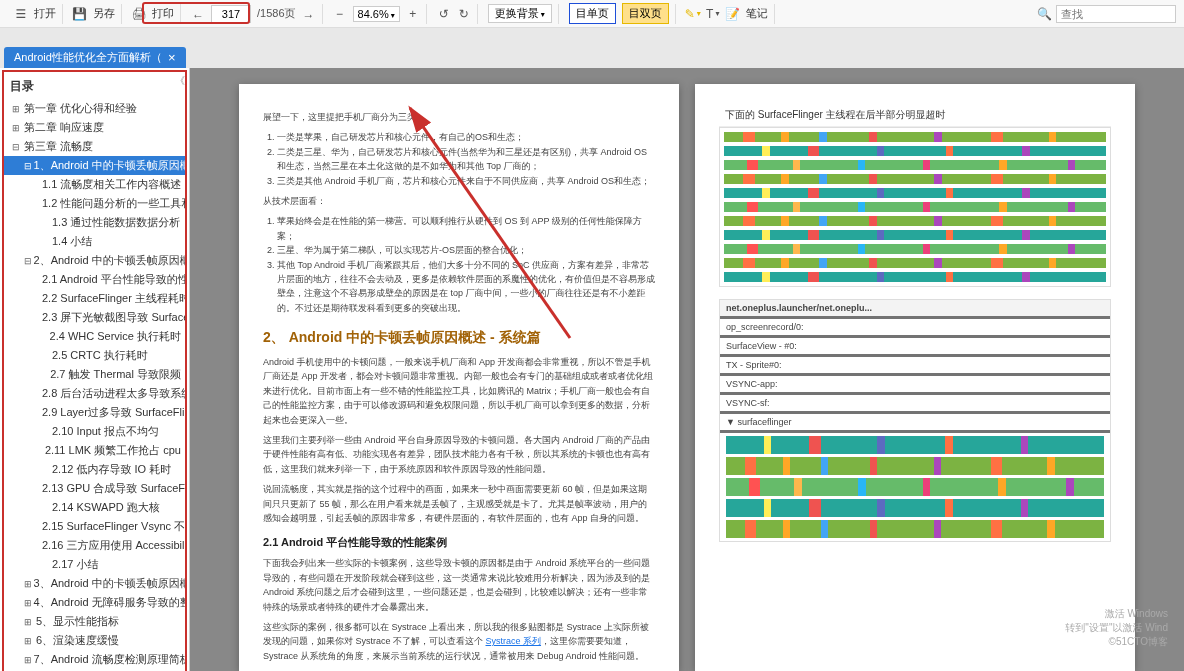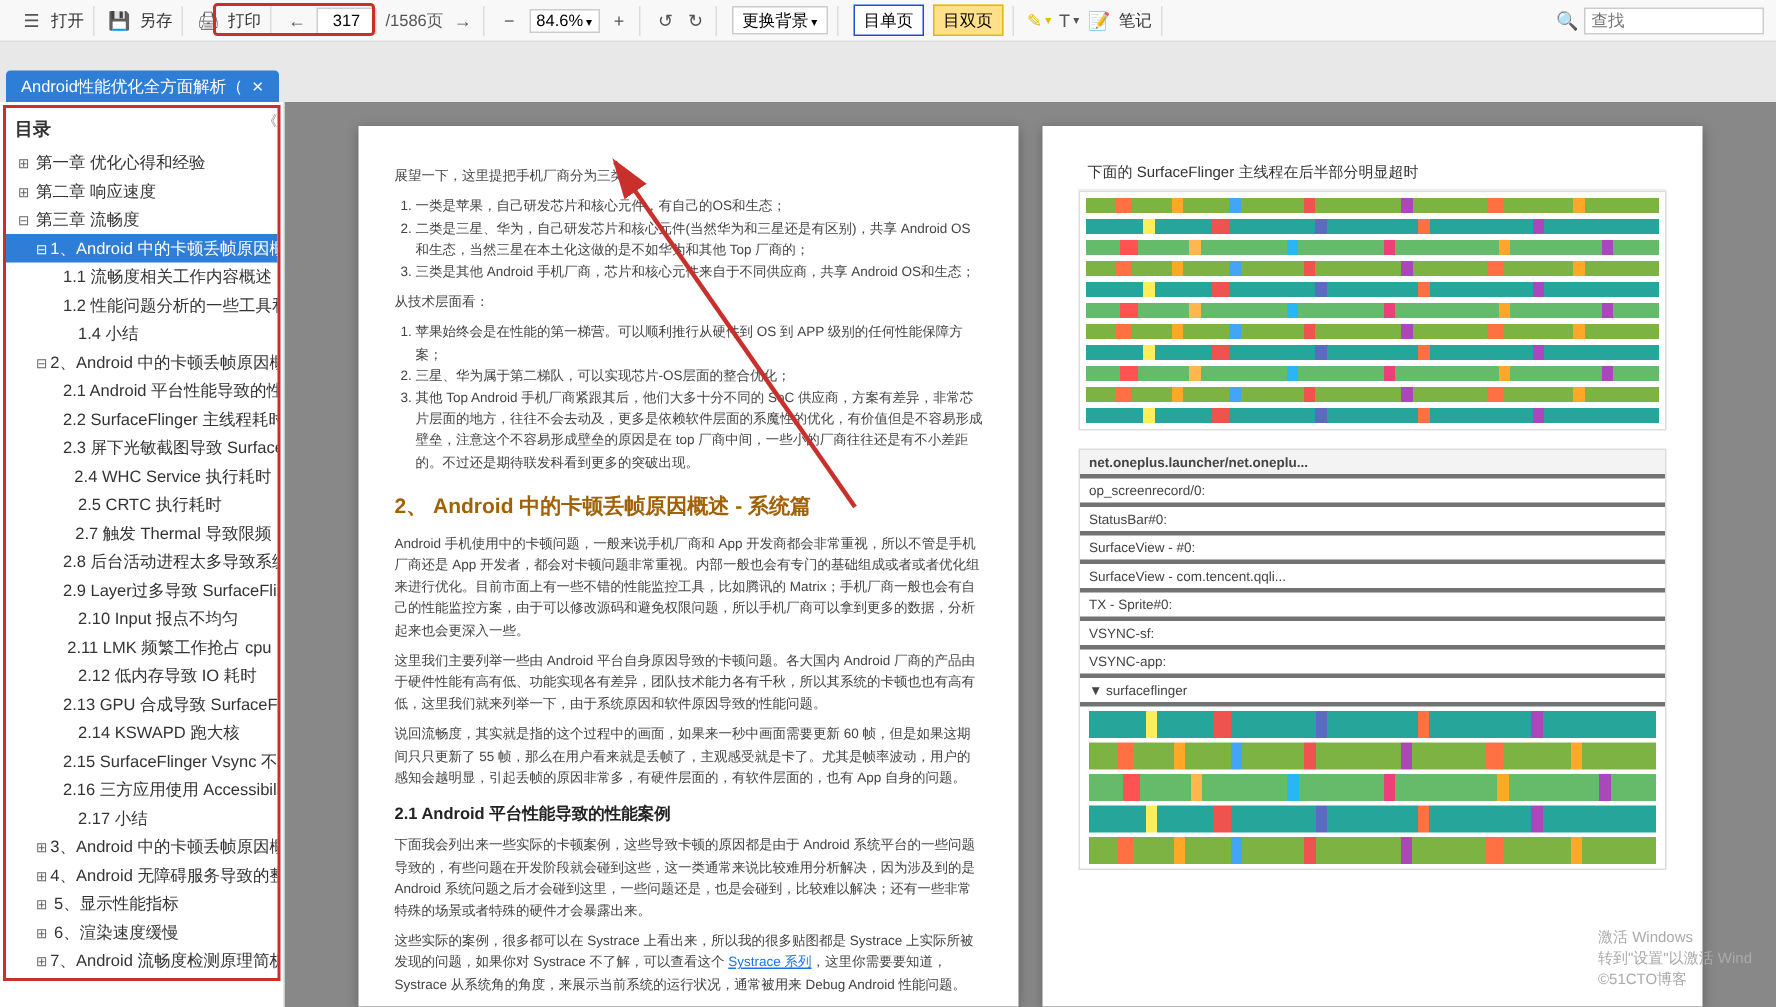--- a/index.html
+++ b/index.html
@@ -44,21 +44,21 @@
 .trace-rows { padding: 2px 0; }
 .trace-row { height: 14px; display: flex; align-items: center; gap: 2px; padding: 0 4px; }
 .trace-bar { height: 10px; flex: 1; background: linear-gradient(90deg, #7cb342 0 5%, #ff7043 5% 8%, #7cb342 8% 15%, #ffa726 15% 17%, #7cb342 17% 25%, #42a5f5 25% 27%, #7cb342 27% 38%, #ef5350 38% 40%, #7cb342 40% 55%, #ab47bc 55% 57%, #7cb342 57% 70%, #ff7043 70% 73%, #7cb342 73% 85%, #ffa726 85% 87%, #7cb342 87% 100%); }
 .trace-bar.v2 { background: linear-gradient(90deg, #26a69a 0 10%, #ffee58 10% 12%, #26a69a 12% 22%, #ef5350 22% 25%, #26a69a 25% 40%, #5c6bc0 40% 42%, #26a69a 42% 58%, #ff7043 58% 60%, #26a69a 60% 78%, #ab47bc 78% 80%, #26a69a 80% 100%); }
 .trace-bar.v3 { background: linear-gradient(90deg, #66bb6a 0 6%, #ff5252 6% 9%, #66bb6a 9% 18%, #ffb74d 18% 20%, #66bb6a 20% 35%, #29b6f6 35% 37%, #66bb6a 37% 52%, #ec407a 52% 54%, #66bb6a 54% 72%, #ffa726 72% 74%, #66bb6a 74% 90%, #ab47bc 90% 92%, #66bb6a 92% 100%); }
 .trace-panel { background: #fff; border: 1px solid #ddd; font-size: 9px; }
 .panel-row { padding: 3px 6px; border-bottom: 3px solid #737373; color: #444; display: flex; justify-content: space-between; }
 .panel-trace { height: 18px; margin: 3px 6px; }
 .arrow-annot { position: absolute; left: 210px; top: 30px; z-index: 50; pointer-events: none; }
 .annot-box { position: absolute; border: 2px solid #c9302c; border-radius: 3px; pointer-events: none; }
-.watermark { position: fixed; right: 16px; bottom: 10px; color: #aaa; font-size: 10px; text-align: left; line-height: 1.4; margin-top: 20px; }
+.watermark { position: fixed; right: 16px; bottom: 22px; color: #aaa; font-size: 10px; text-align: right; line-height: 1.4; margin-top: 20px; }
 .dropdown-arrow { font-size: 8px; margin-left: 2px; }
 </style>
 </head>
 <body>
 
 <div class="toolbar">
   <div class="tb-group">
     <span class="tb-icon">☰</span>
     <span class="tb-text">打开</span>
   </div>
@@ -133,20 +133,24 @@
             <span class="toc-handle">⊟</span>
             <span>1、Android 中的卡顿丢帧原因概述 - 方</span>
           </div>
           <div class="toc-item l3">
             <span class="toc-handle"></span>
             <span>1.1 流畅度相关工作内容概述</span>
           </div>
           <div class="toc-item l3">
             <span class="toc-handle"></span>
             <span>1.2 性能问题分析的一些工具和套路</span>
+          </div>
+          <div class="toc-item l3">
+            <span class="toc-handle"></span>
+            <span>1.3 通过性能数据数据分析</span>
           </div>
           <div class="toc-item l3">
             <span class="toc-handle"></span>
             <span>1.4 小结</span>
           </div>
           <div class="toc-item l2">
             <span class="toc-handle">⊟</span>
             <span>2、Android 中的卡顿丢帧原因概述 - 系</span>
           </div>
           <div class="toc-item l3">
@@ -310,26 +314,24 @@
             </div>
           <div class="trace-row">
               <div class="trace-bar v2"></div>
             </div>
         </div>
       </div>
       <div class="trace-panel">
         <div class="panel-row" style="background:#f3f3f3;font-weight:bold">net.oneplus.launcher/net.oneplu...</div>
         <div id="panel-rows">
             <div class="panel-row">op_screenrecord/0:</div>
-            <div class="panel-row">StatusBar#0:</div>
             <div class="panel-row">SurfaceView - #0:</div>
-            <div class="panel-row">SurfaceView - com.tencent.qqli...</div>
             <div class="panel-row">TX - Sprite#0:</div>
+            <div class="panel-row">VSYNC-app:</div>
             <div class="panel-row">VSYNC-sf:</div>
-            <div class="panel-row">VSYNC-app:</div>
             <div class="panel-row">▼ surfaceflinger</div>
           </div>
         <div class="trace-bar v2 panel-trace"></div>
         <div class="trace-bar panel-trace"></div>
         <div class="trace-bar v3 panel-trace"></div>
         <div class="trace-bar v2 panel-trace"></div>
         <div class="trace-bar panel-trace"></div>
       </div>
     </div>
   </div>

